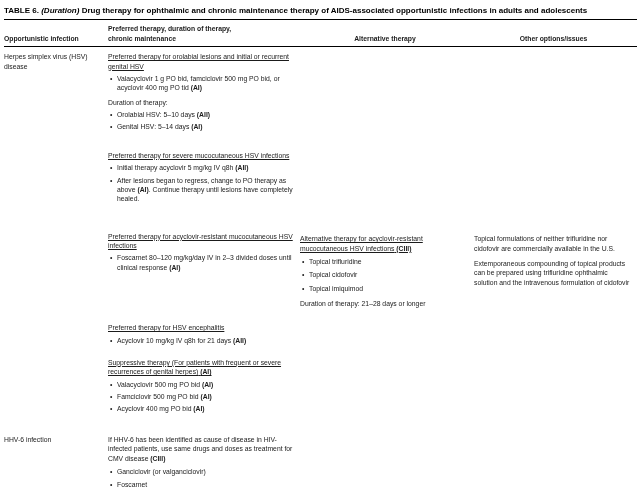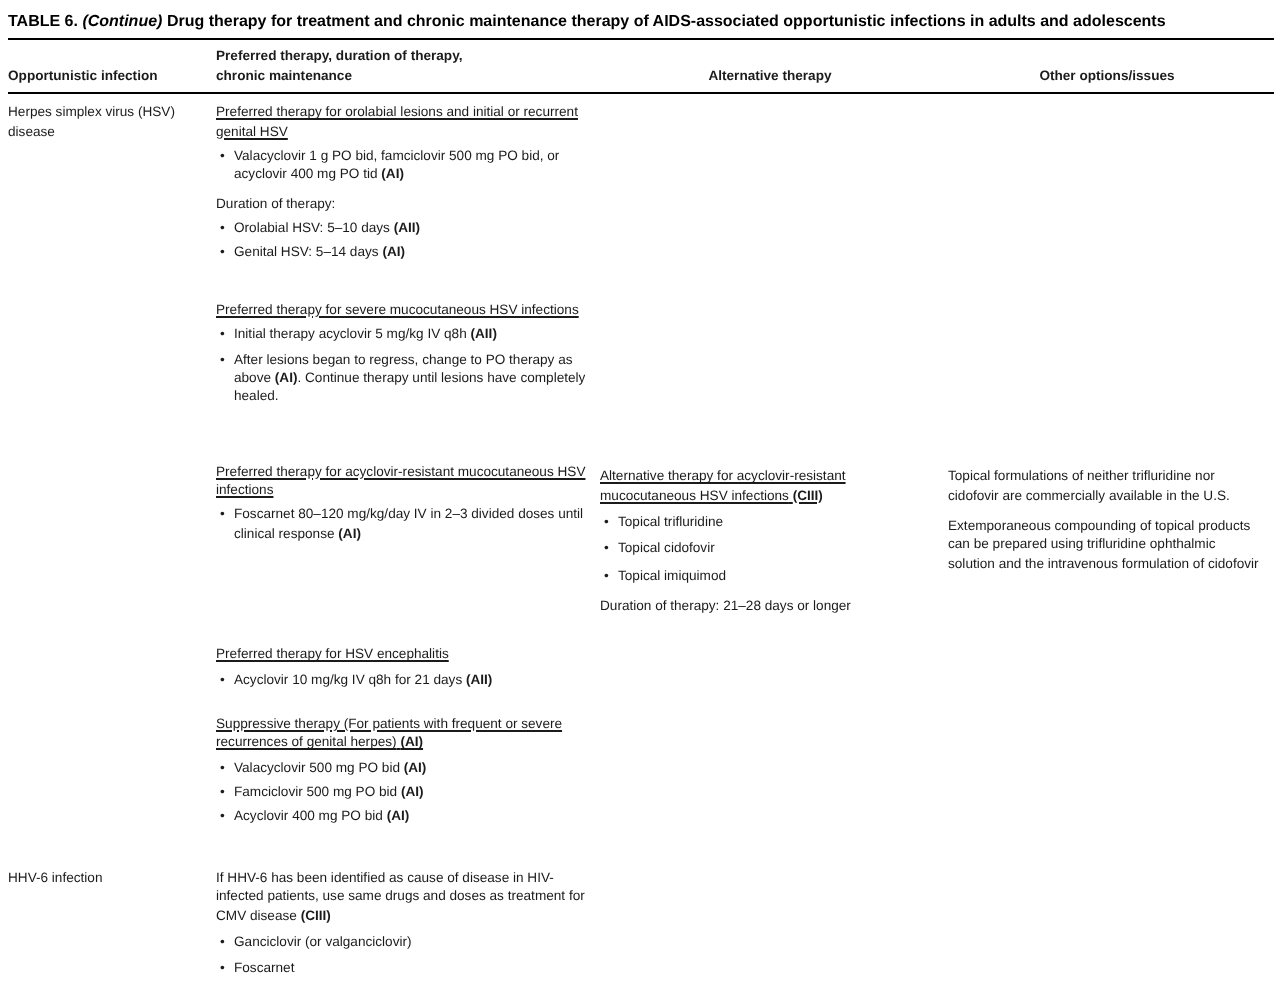--- a/index.html
+++ b/index.html
@@ -57,22 +57,22 @@
 
   b.grade { font-weight: bold; }
 </style>
 </head>
 <body>
 
 <div class="page">
 
   <div class="title">
     <b>TABLE 6.</b>
-    <i class="cont">(Continue)</i>
-    <b>Drug therapy for treatment and chronic maintenance therapy of AIDS-associated opportunistic infections in adults and adolescents</b>
+    <i class="cont">(Duration)</i>
+    <b>Drug therapy for ophthalmic and chronic maintenance therapy of AIDS-associated opportunistic infections in adults and adolescents</b>
   </div>
 
   <div class="rule-thin"></div>
 
   <div class="grid thead">
     <div class="th">Opportunistic infection</div>
     <div class="th">
       <div>Preferred therapy, duration of therapy,</div>
       <div>chronic maintenance</div>
     </div>

